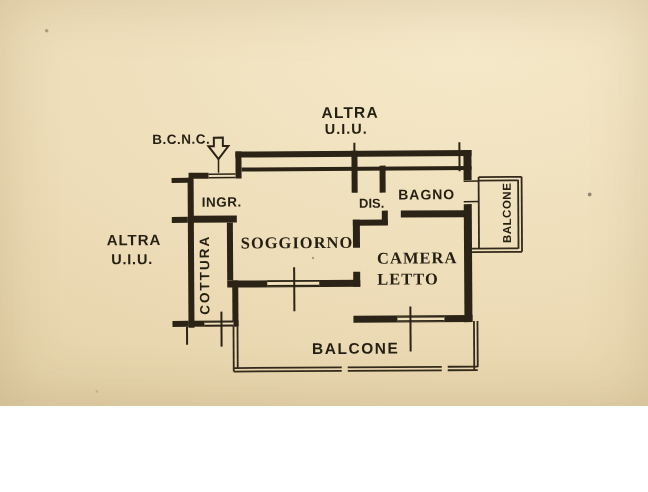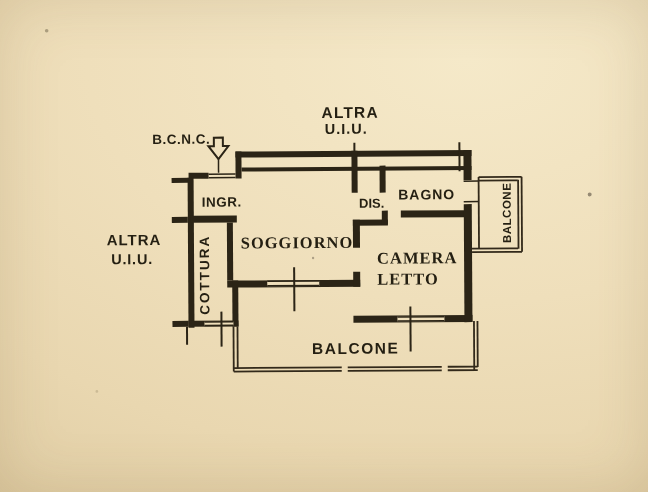--- a/index.html
+++ b/index.html
@@ -1,21 +1,21 @@
 <!DOCTYPE html>
 <html><head>
 <meta charset="utf-8">
 <style>
   html,body{margin:0;padding:0;}
   body{
     width:648px;height:492px;overflow:hidden;
     font-family:"Liberation Sans",sans-serif;
   }
   .stage{
-    position:relative;width:648px;height:492px;
+    position:relative;width:648px;height:406px;
     background:
       radial-gradient(130% 110% at 72% 12%, #f5e9c9 0%, #efdfbb 45%, #e9d7b0 75%, #e0cda4 100%);
     box-shadow:inset 0 0 60px rgba(120,95,50,.18);
   }
   svg{position:absolute;left:0;top:0;transform:rotate(-0.35deg);}
   .ink{fill:#2b2416;}
   .ink-line{stroke:#2b2416;stroke-width:2;fill:none;}
   .thin{stroke:#2b2416;stroke-width:1.5;fill:none;}
   .rail{stroke:#32291a;stroke-width:1.8;fill:none;}
   .paperfill{fill:#efdfbb;}

